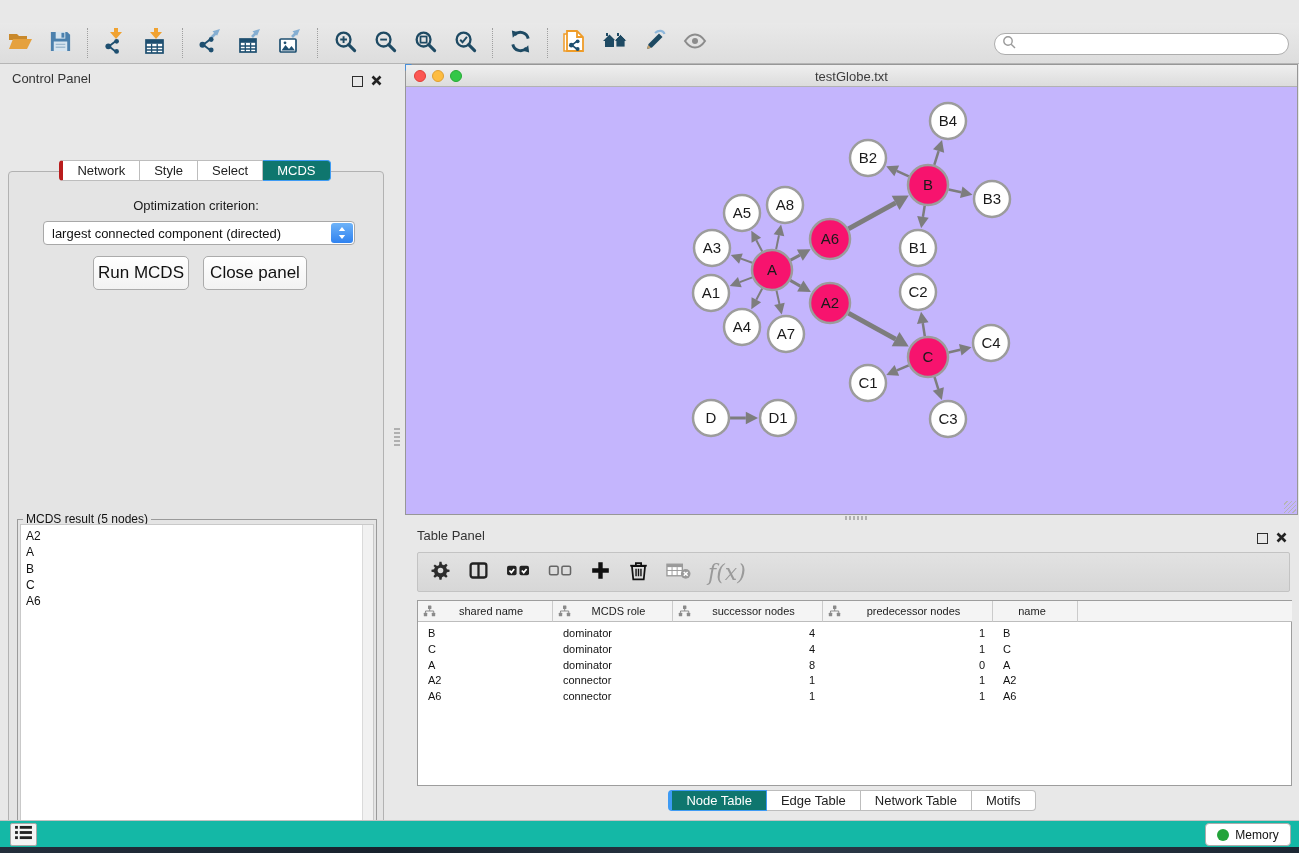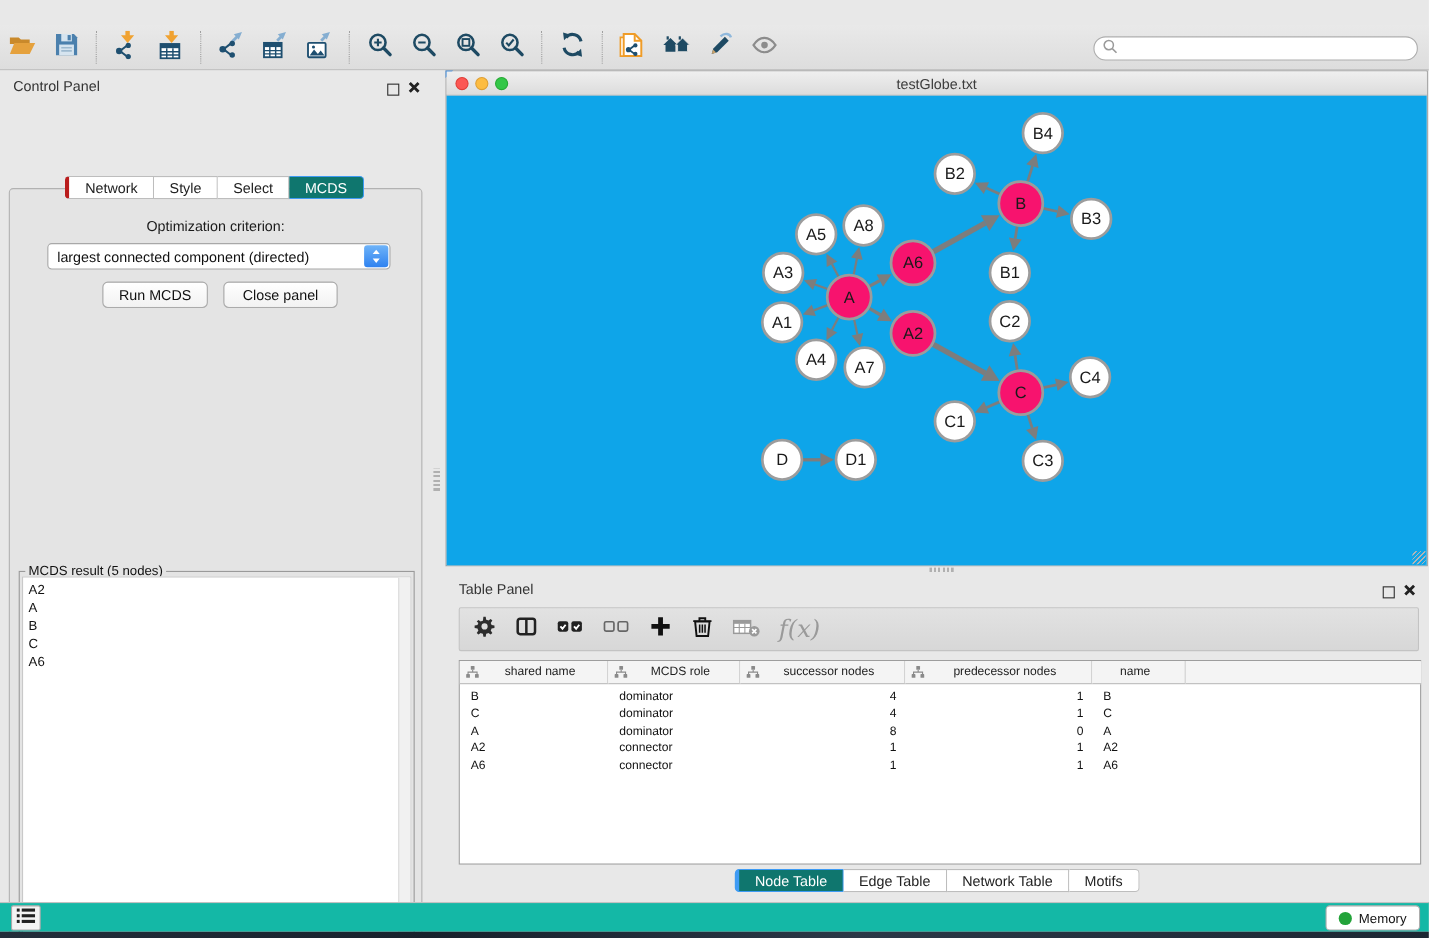--- a/index.html
+++ b/index.html
@@ -36,40 +36,40 @@
   .seg-tab:first-child { border-left:4px solid #b91c1c; border-radius:4px 0 0 4px; }
   .seg-tab:last-child { border-radius:0 4px 4px 0; }
   .seg-tab.active { background:#0f766e; border-color:#3e9bf4; color:#fff; }
   .ctrl-content { position:absolute; left:8px; top:107px; width:376px; height:695px;
     background:#e4e4e4; border:1px solid #b2b2b2; border-radius:4px; }
   .opt-label { position:absolute; left:0; width:100%; top:26px; text-align:center; font-size:13px; color:#1a1a1a; }
   .dropdown { position:absolute; left:34px; top:49px; width:312px; height:24px; background:#fff;
     border:1px solid #a8a8a8; border-radius:4px; font-size:13px; color:#111; display:flex; align-items:center; padding-left:8px; }
   .dd-chev { position:absolute; right:1px; top:1px; width:22px; height:20px; border-radius:3px;
     background:linear-gradient(#6eb3f8,#2f82f0); display:flex; align-items:center; justify-content:center; }
-  .btn { position:absolute; top:84px; height:24px; background:linear-gradient(#ffffff,#f2f2f2);
-    border:1px solid #ababab; border-radius:5px; font-size:13px; color:#111;
+  .btn { position:absolute; top:84px; height:34px; background:linear-gradient(#ffffff,#f2f2f2);
+    border:1px solid #ababab; border-radius:5px; font-size:17px; color:#111;
     display:flex; align-items:center; justify-content:center; }
   .fieldset { position:absolute; left:8px; top:347px; width:360px; height:340px; border:1px solid #9a9a9a; }
   .legend { position:absolute; left:5px; top:-8px; background:#e4e4e4; padding:0 3px; font-size:12px; color:#111; }
   .listbox { position:absolute; left:2px; top:4px; right:2px; bottom:2px; background:#fff; border:1px solid #c9c9c9; }
   .mcds-item { font-size:12px; color:#111; padding-left:5px; line-height:16.3px; }
   .scrolltrack { position:absolute; right:0; top:0; bottom:0; width:11px; background:#f1f1f1; border-left:1px solid #dadada; }
 
   .v-splitter { position:absolute; left:390px; top:64px; width:15px; height:756px; background:#e8e8e8; }
   .v-grip { position:absolute; left:4px; top:362px; width:6px; height:22px;
     background:repeating-linear-gradient(#e8e8e8 0 2px, #b0b0b0 2px 4px); }
 
   
   .net-win { position:absolute; left:405px; top:64px; width:893px; height:451px;
     background:#fff; border:1px solid #979797; }
   .net-title { position:absolute; left:0; top:0; right:0; height:22px;
     background:linear-gradient(#efefef,#dcdcdc); border-bottom:1px solid #b2b2b2; }
   .net-title .title { position:absolute; left:0; right:0; top:4px; text-align:center; font-size:13px; color:#3c3c3c; }
-  .net-canvas { position:absolute; left:0; top:22px; width:891px; height:427px; background:#0ea5e9; }
+  .net-canvas { position:absolute; left:0; top:22px; width:891px; height:427px; background:#c4b5fd; }
   .resize-grip { position:absolute; right:1px; bottom:1px; width:12px; height:12px;
     background:repeating-linear-gradient(135deg, transparent 0 2px, #b5b5b5 2px 3px); }
   .corner-accent { position:absolute; left:-1px; top:-1px; width:0; height:0;
     border-top:7px solid #4a90d9; border-right:7px solid transparent; }
 
   .h-splitter { position:absolute; left:405px; top:515px; width:894px; height:6px; background:#e8e8e8; }
   .h-grip { position:absolute; left:440px; top:1px; width:22px; height:4px;
     background:repeating-linear-gradient(90deg, #b0b0b0 0 2px, #e8e8e8 2px 4px); }
 
   

